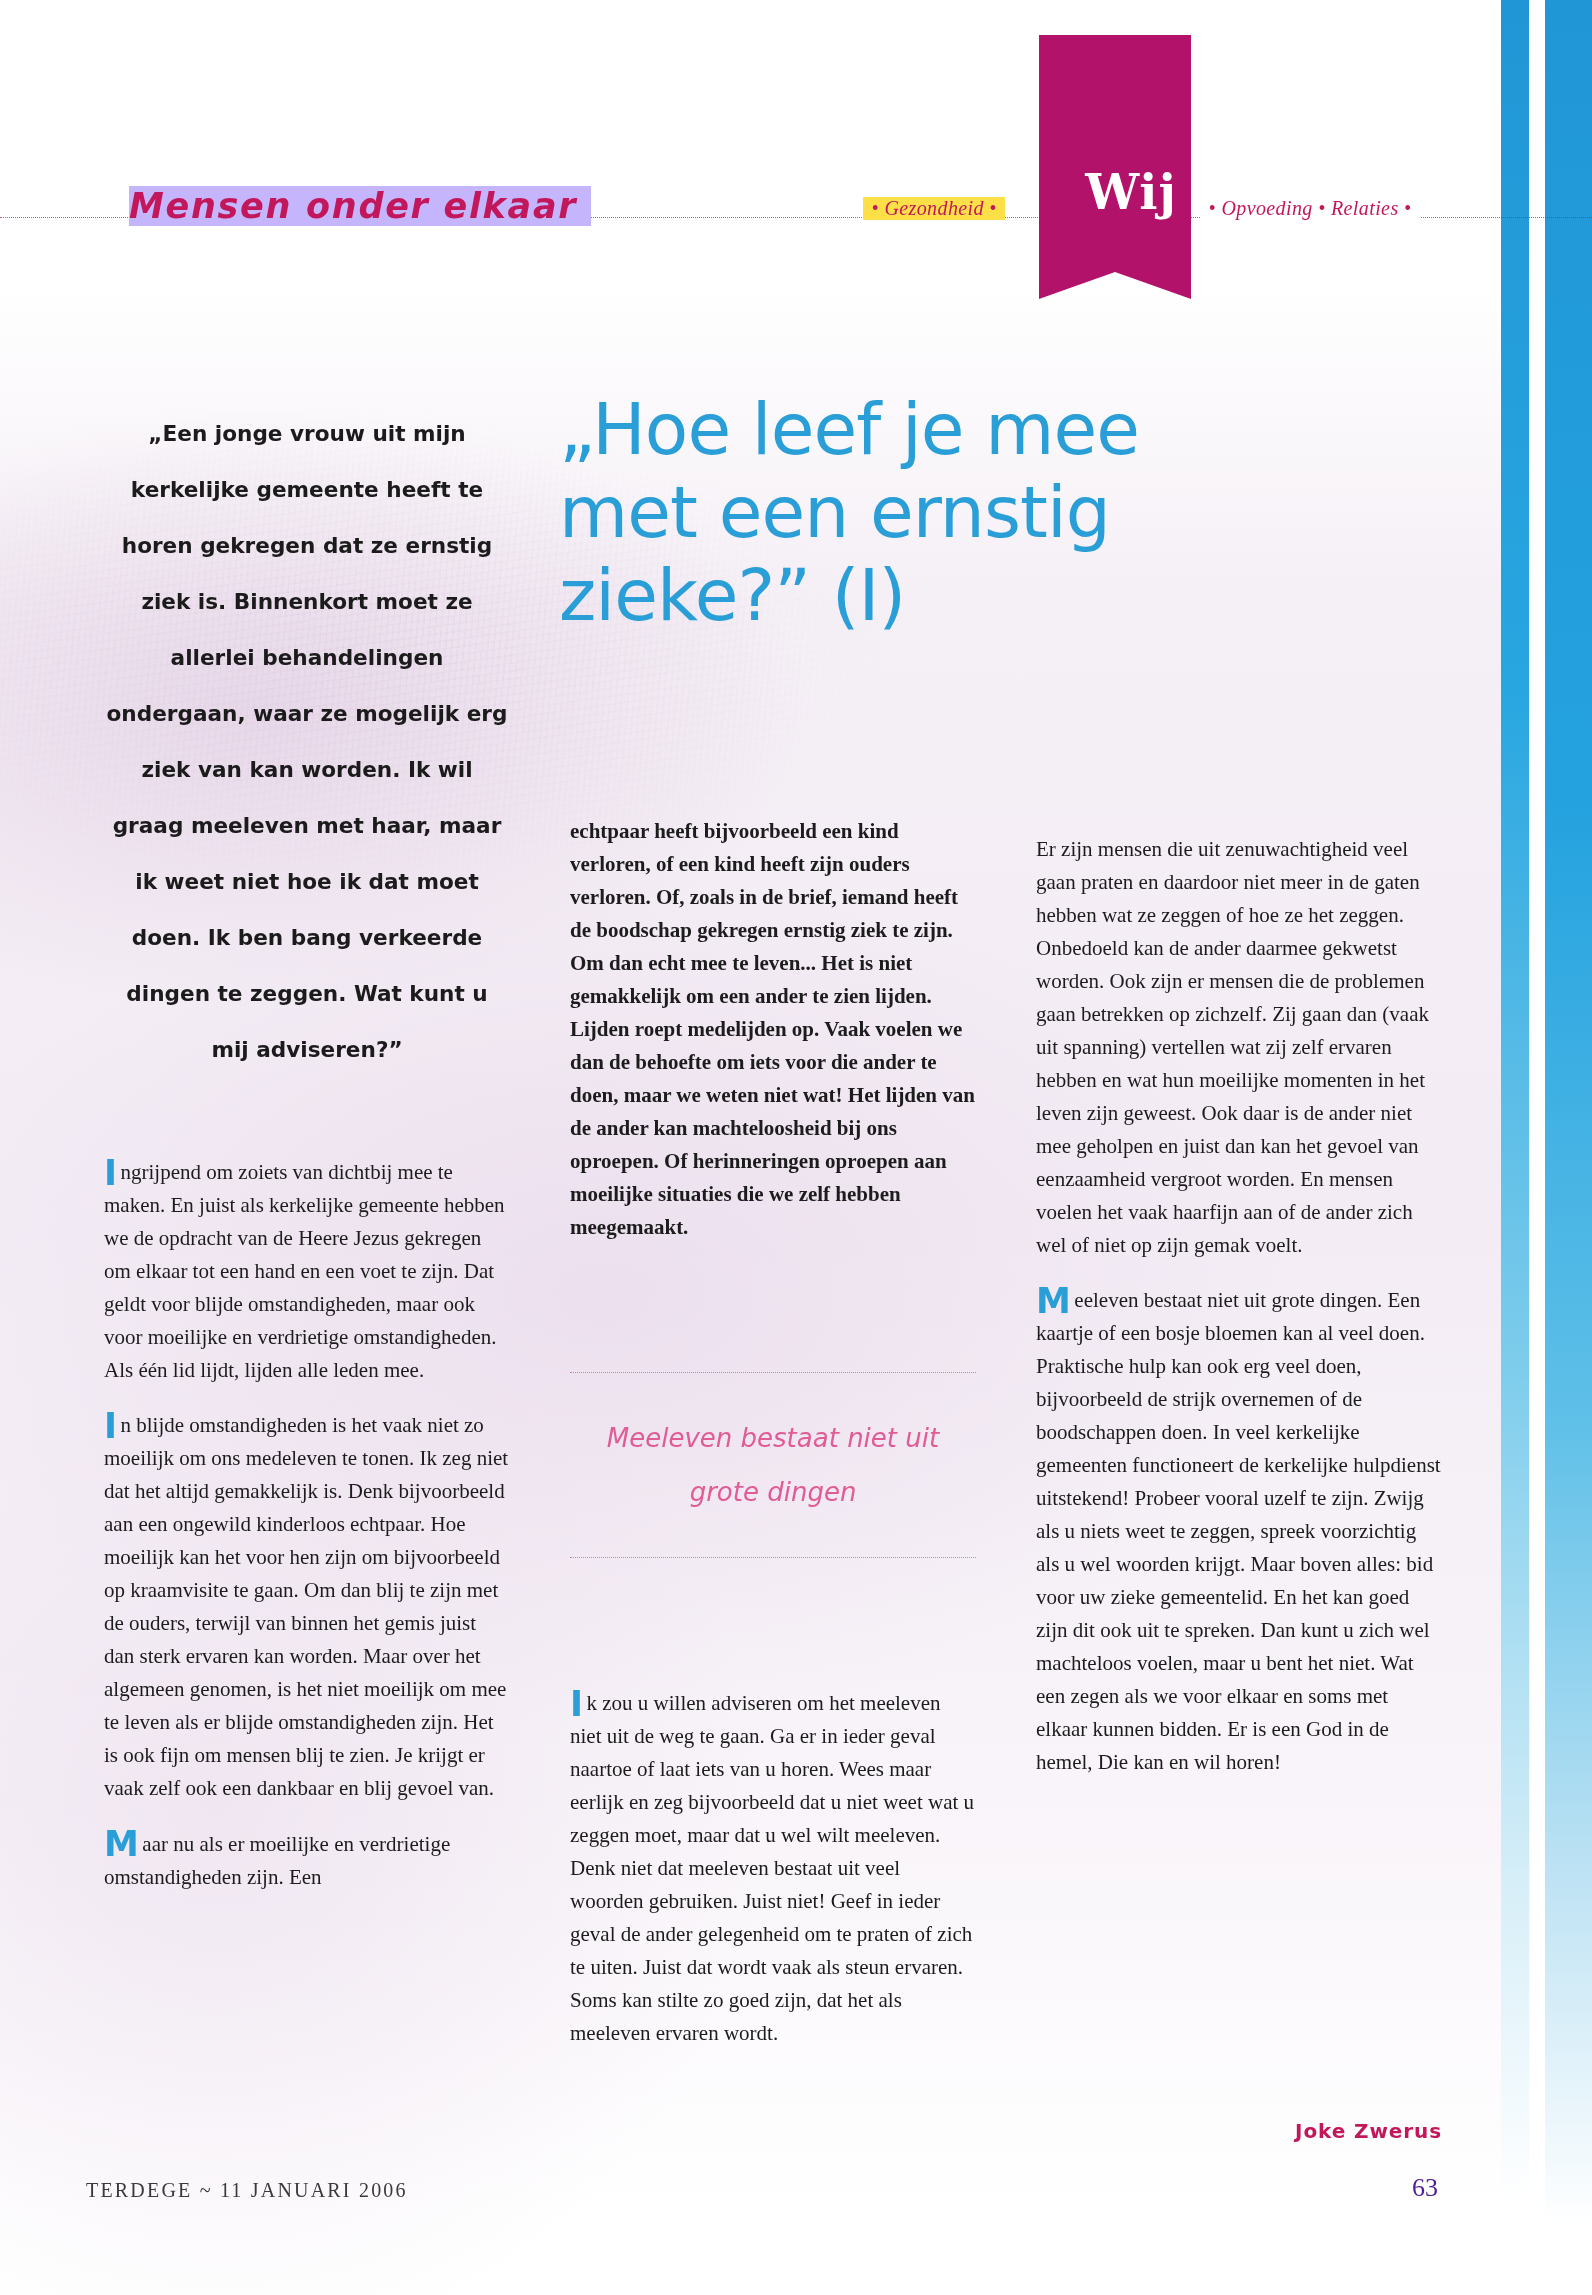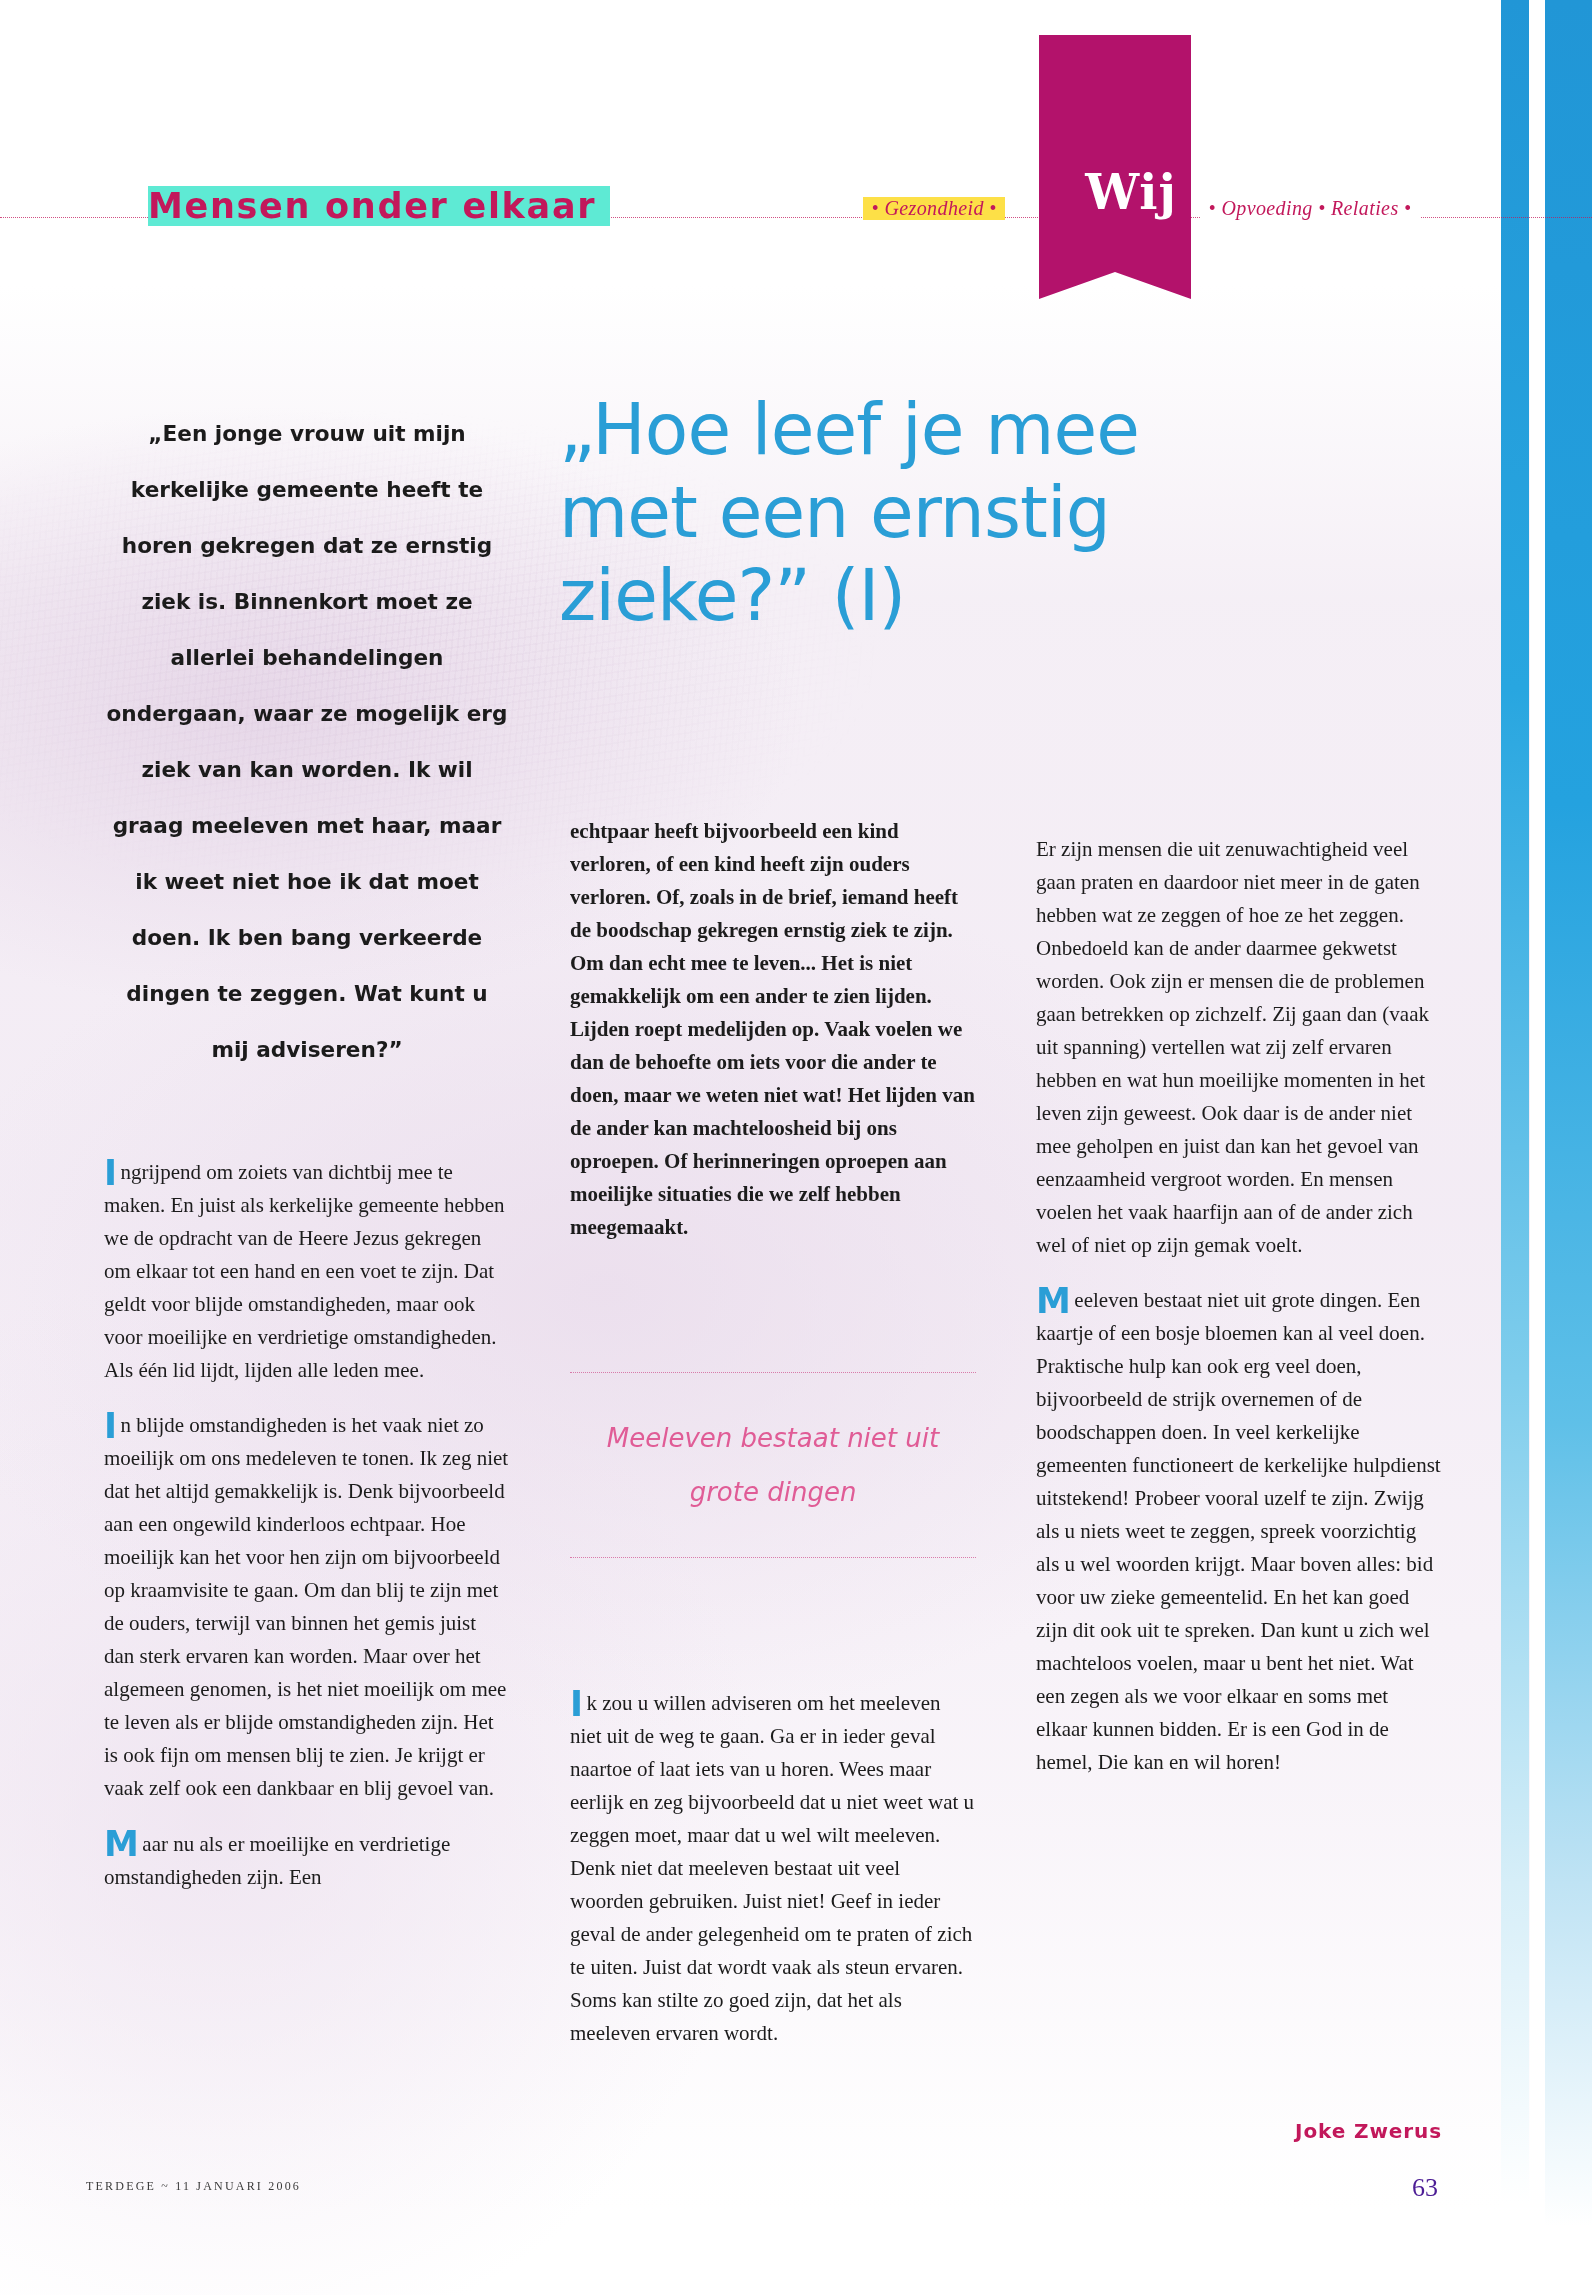--- a/index.html
+++ b/index.html
@@ -82,29 +82,30 @@
     position: absolute;
     left: 0;
     top: 48px;
     width: 1592px;
     height: 0;
     border-top: 1.7px dotted #c2185b;
     opacity: 0.75;
   }
   .header-title {
     position: absolute;
-    left: 148px;
+    left: 129px;
     top: 17.3px;
     font-family: "DejaVu Sans", sans-serif;
     font-weight: bold;
     font-size: 35px;
     letter-spacing: 1.7px;
     color: #c2185b;
-    background: #5eead4;
+    background: #c4b5fd;
     padding: 0 14px 0 0;
+    font-style: italic;
   }
   .header-tag-left {
     position: absolute;
     left: 863px;
     top: 28px;
     font-family: "Liberation Serif", serif;
     font-style: italic;
     font-size: 20px;
     color: #c2185b;
     background: #fde047;
@@ -251,21 +252,21 @@
     letter-spacing: 0.9px;
     color: #c2185b;
   }
 
   
   .footer-left {
     position: absolute;
     left: 86px;
     top: 2179px;
     font-family: "Liberation Serif", serif;
-    font-size: 12px;
+    font-size: 20px;
     letter-spacing: 2.2px;
     color: #3a3a3a;
   }
   .footer-right {
     position: absolute;
     left: 1412px;
     top: 2173px;
     font-family: "Liberation Serif", serif;
     font-size: 26px;
     color: #4c1d95;

